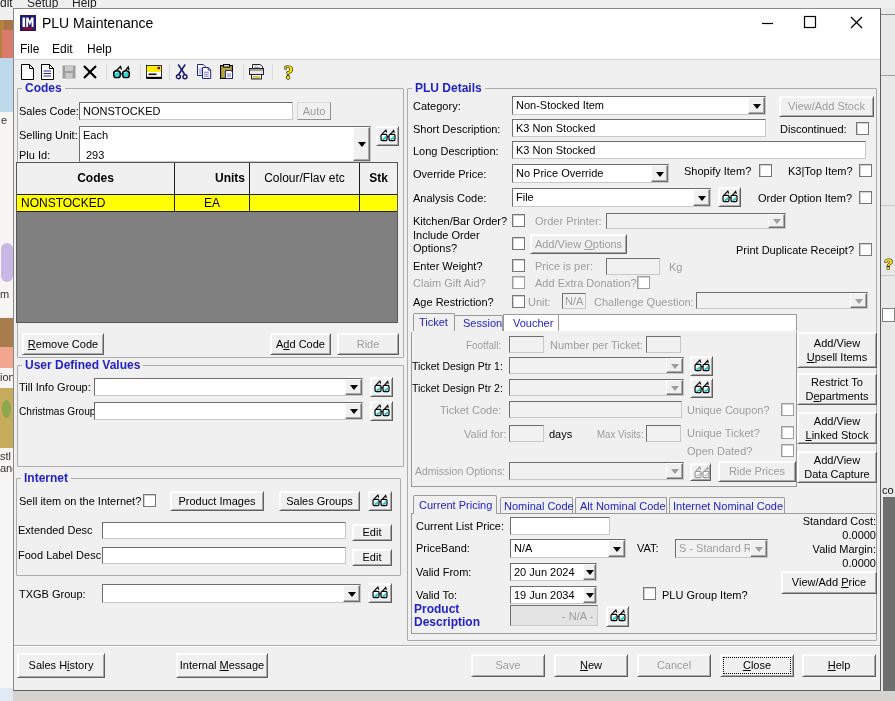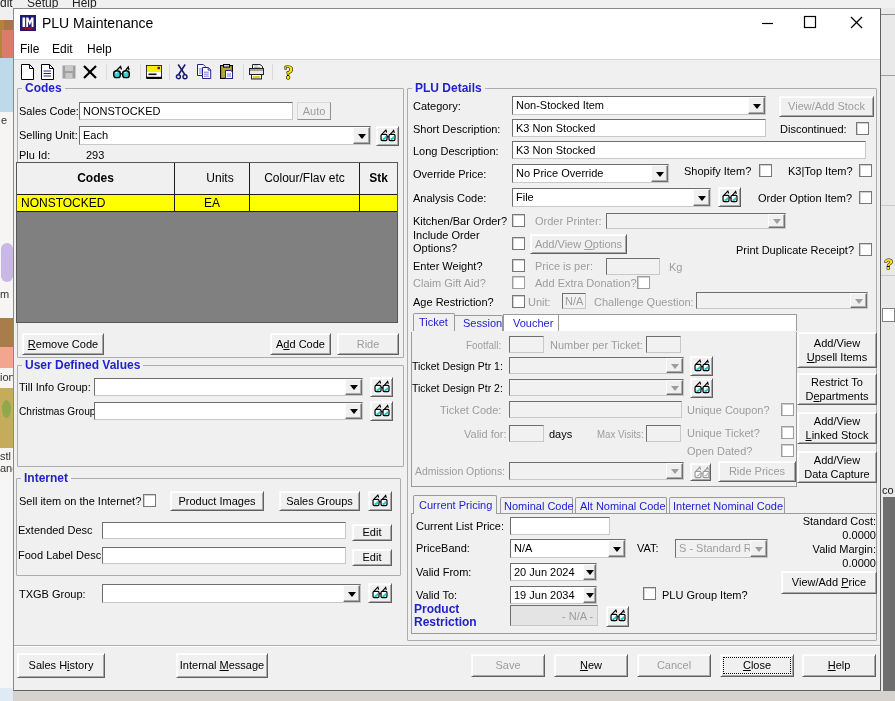--- a/index.html
+++ b/index.html
@@ -186,21 +186,21 @@
 
 <div class="grp" style="left:17px;top:88px;width:387px;height:270px">
     <div class="gl blu">Codes</div>
   </div>
 <div class="lbl" style="left:19px;top:105px">Sales Code:</div>
 <div class="tb" style="left:79px;top:102px;width:214px;height:18px">
     <div class="tbtxt">NONSTOCKED</div>
   </div>
 <div class="btn off" style="left:297px;top:102px;width:34px;height:18px;line-height:16px;border-color:#d9d9d9 #909090 #909090 #d9d9d9;box-shadow:none">Auto</div>
 <div class="lbl" style="left:19px;top:129px">Selling Unit:</div>
-<div class="combo" style="left:79px;top:126px;width:292px;height:19px">
+<div class="combo" style="left:79px;top:126px;width:292px;height:36px">
     <div class="ct">Each</div>
     <div class="da"></div>
   </div>
 <div class="gb" style="left:376px;top:126px;width:23px;height:20px">
     <svg width="18" height="15" viewBox="0 0 17 14">
 <path d="M1.5 6 L6.2 1.2 l0.9 2.6" fill="none" stroke="#000" stroke-width="1.2"></path>
 <path d="M10.8 6 L14.6 1.6 l0.7 2.6" fill="none" stroke="#000" stroke-width="1.2"></path>
 <rect x="1" y="5.7" width="6.4" height="6.8" rx="1.4" fill="#fff" stroke="#000" stroke-width="1.3"></rect>
 <rect x="9.6" y="5.7" width="6.4" height="6.8" rx="1.4" fill="#fff" stroke="#000" stroke-width="1.3"></rect>
 <path d="M7.4 8.4 h2.2" stroke="#000" stroke-width="1.2"></path>
@@ -213,21 +213,21 @@
 
 <div class="ab" style="left:16px;top:162px;width:382px;height:161px;border:1px solid #565656;background:#808080">
 <div class="ab" style="left:0;top:0;width:380px;height:31px;background:#f0f0f0"></div>
 <div class="ab" style="left:0;top:31px;width:380px;height:1px;background:#1c1c1c"></div>
 <div class="ab" style="left:0;top:32px;width:380px;height:16px;background:#ffff00"></div>
 <div class="ab" style="left:0;top:48px;width:380px;height:1px;background:#1c1c1c"></div>
 <div class="ab" style="left:157px;top:0;width:1px;height:48px;background:#1c1c1c"></div>
 <div class="ab" style="left:232px;top:0;width:1px;height:48px;background:#1c1c1c"></div>
 <div class="ab" style="left:342px;top:0;width:1px;height:48px;background:#1c1c1c"></div>
 <div class="lbl" style="left:0;top:9px;width:157px;text-align:center;font-weight:bold;font-size:12px">Codes</div>
-<div class="lbl" style="left:166px;top:9px;width:74px;text-align:center;font-weight:normal;font-size:12px">Units</div>
+<div class="lbl" style="left:176px;top:9px;width:74px;text-align:center;font-weight:bold;font-size:12px">Units</div>
 <div class="lbl" style="left:233px;top:9px;width:109px;text-align:center;font-weight:normal;font-size:12px">Colour/Flav etc</div>
 <div class="lbl" style="left:343px;top:9px;width:37px;text-align:center;font-weight:bold;font-size:12px">Stk</div>
 <div class="lbl" style="left:4px;top:34px;font-size:12px">NONSTOCKED</div>
 <div class="lbl" style="left:158px;top:34px;width:74px;text-align:center;font-size:12px">EA</div>
 </div>
 <div class="btn" style="left:22px;top:333px;width:82px;height:22px;line-height:20px"><u>R</u>emove Code</div>
 <div class="btn" style="left:270px;top:333px;width:61px;height:22px;line-height:20px">A<u>d</u>d Code</div>
 <div class="btn off" style="left:337px;top:333px;width:62px;height:22px;line-height:20px">Ride</div>
 
 <div class="grp" style="left:17px;top:365px;width:387px;height:102px">
@@ -500,21 +500,21 @@
     <div class="da" style="width:13px"></div>
   </div>
 <div class="lbl" style="left:416px;top:589px">Valid To:</div>
 <div class="combo" style="left:510px;top:586px;width:87px;height:18px">
     <div class="ct">19 Jun 2034</div>
     <div class="da" style="width:13px"></div>
   </div>
 <div class="cb" style="left:643px;top:587px"></div>
 <div class="lbl" style="left:662px;top:589px">PLU Group Item?</div>
 <div class="lbl blu" style="left:414px;top:603px">Product</div>
-<div class="lbl blu" style="left:414px;top:616px">Restriction</div>
+<div class="lbl blu" style="left:414px;top:616px">Description</div>
 <div class="tb off" style="left:510px;top:605px;width:88px;height:21px;background:#e4e4e4">
     <div class="tbtxt" style="color:#9d9d9d;left:51px;top:4px">- N/A -</div>
   </div>
 <div class="gb" style="left:606px;top:606px;width:23px;height:21px">
     <svg width="18" height="15" viewBox="0 0 17 14">
 <path d="M1.5 6 L6.2 1.2 l0.9 2.6" fill="none" stroke="#000" stroke-width="1.2"></path>
 <path d="M10.8 6 L14.6 1.6 l0.7 2.6" fill="none" stroke="#000" stroke-width="1.2"></path>
 <rect x="1" y="5.7" width="6.4" height="6.8" rx="1.4" fill="#fff" stroke="#000" stroke-width="1.3"></rect>
 <rect x="9.6" y="5.7" width="6.4" height="6.8" rx="1.4" fill="#fff" stroke="#000" stroke-width="1.3"></rect>
 <path d="M7.4 8.4 h2.2" stroke="#000" stroke-width="1.2"></path>

